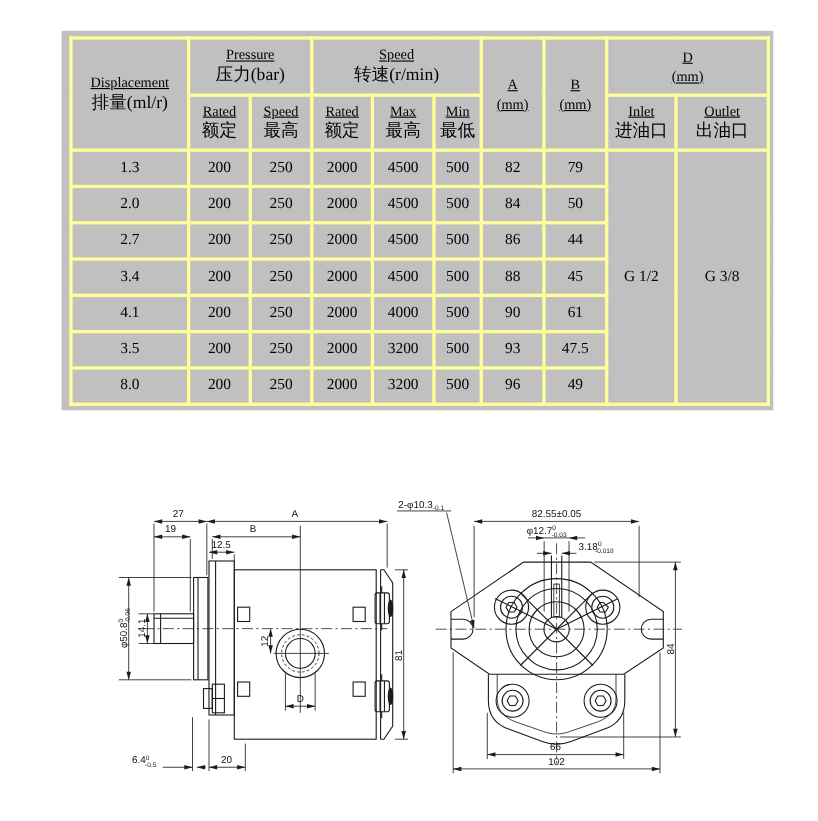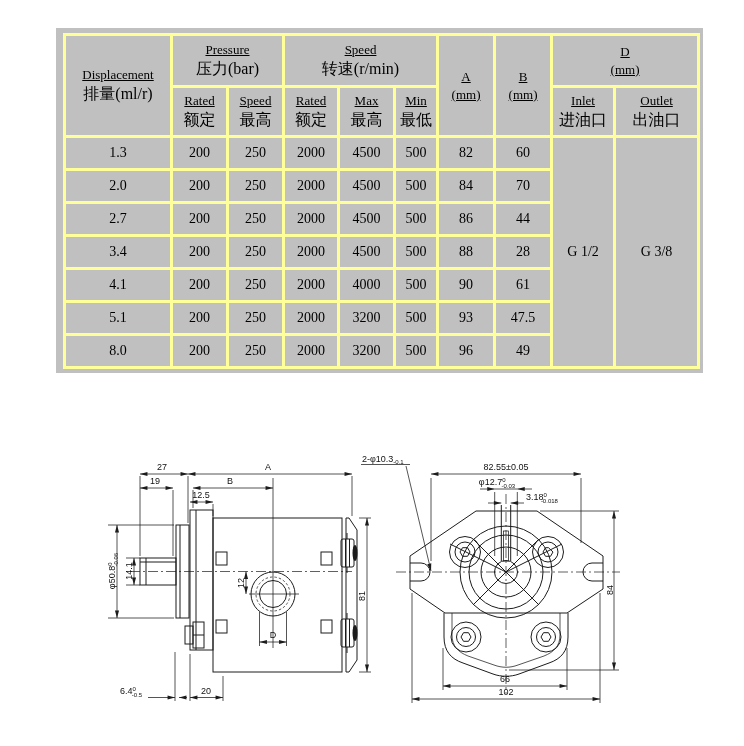--- a/index.html
+++ b/index.html
@@ -98,66 +98,66 @@
     </th>
   </tr>
   <tr class="data-row">
     <td class="num">1.3</td>
     <td class="num">200</td>
     <td class="num">250</td>
     <td class="num">2000</td>
     <td class="num">4500</td>
     <td class="num">500</td>
     <td class="num">82</td>
-    <td class="num">60</td>
+    <td class="num">79</td>
     <td class="num" rowspan="7">G 1/2</td>
     <td class="num" rowspan="7">G 3/8</td>
   </tr>
   <tr class="data-row">
     <td class="num">2.0</td>
     <td class="num">200</td>
     <td class="num">250</td>
     <td class="num">2000</td>
     <td class="num">4500</td>
     <td class="num">500</td>
     <td class="num">84</td>
-    <td class="num">70</td>
+    <td class="num">50</td>
   </tr>
   <tr class="data-row">
     <td class="num">2.7</td>
     <td class="num">200</td>
     <td class="num">250</td>
     <td class="num">2000</td>
     <td class="num">4500</td>
     <td class="num">500</td>
     <td class="num">86</td>
     <td class="num">44</td>
   </tr>
   <tr class="data-row">
     <td class="num">3.4</td>
     <td class="num">200</td>
     <td class="num">250</td>
     <td class="num">2000</td>
     <td class="num">4500</td>
     <td class="num">500</td>
     <td class="num">88</td>
-    <td class="num">28</td>
+    <td class="num">45</td>
   </tr>
   <tr class="data-row">
     <td class="num">4.1</td>
     <td class="num">200</td>
     <td class="num">250</td>
     <td class="num">2000</td>
     <td class="num">4000</td>
     <td class="num">500</td>
     <td class="num">90</td>
     <td class="num">61</td>
   </tr>
   <tr class="data-row">
-    <td class="num">5.1</td>
+    <td class="num">3.5</td>
     <td class="num">200</td>
     <td class="num">250</td>
     <td class="num">2000</td>
     <td class="num">3200</td>
     <td class="num">500</td>
     <td class="num">93</td>
     <td class="num">47.5</td>
   </tr>
   <tr class="data-row">
     <td class="num">8.0</td>

